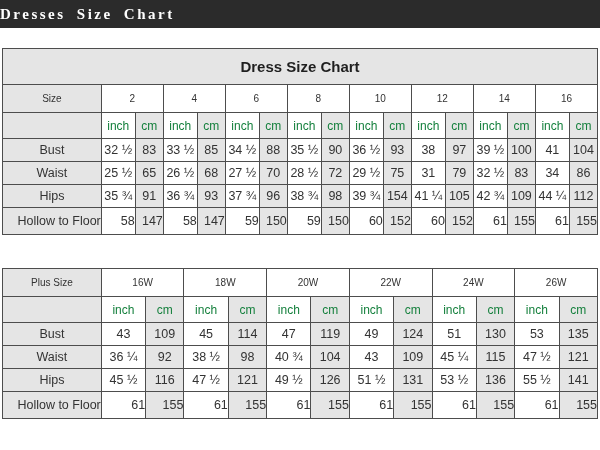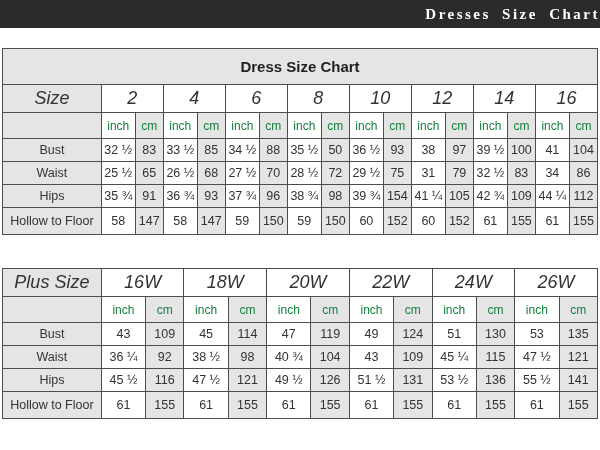--- a/index.html
+++ b/index.html
@@ -6,21 +6,21 @@
   html, body {
     margin: 0; padding: 0;
     width: 600px; height: 450px;
     background: #ffffff;
     font-family: "Liberation Sans", sans-serif;
     overflow: hidden;
   }
   .topbar {
     height: 28px;
     background: var(--header-bg, #2b2b2b);
-    display: flex; align-items: center; justify-content: flex-end;
+    display: flex; align-items: center; justify-content: flex-start;
   }
   .topbar-title {
     color: var(--header-text, #ffffff);
     font-family: "Liberation Serif", serif;
     font-weight: bold;
     font-size: 15px;
     letter-spacing: 2.5px;
     word-spacing: 5px;
   }
   .charts { margin: 20px 2px 0 2px; }
@@ -38,24 +38,24 @@
     vertical-align: middle;
     color: var(--text-col, #333333);
     background: var(--cell-white, #ffffff);
     padding: 0;
     font-size: 12.5px;
     overflow: hidden;
     white-space: nowrap;
   }
   td.gray { background: var(--cell-gray, #e5e5e5); }
   .title-row td { height: 36px; font-weight: bold; font-size: 15px; color: #1f1f1f; }
-  .size-row td { height: 28px; font-size: 18px; font-style: italic; }
+  .size-row td { height: 28px; font-size: 10px; }
   .unit-row td { height: 26px; font-size: 12px; color: #15803d; }
   .data-row td { height: 23px; }
-  .data-row.last td { height: 27px; }
+  .data-row.last td { height: 27px; text-align: right; }
 </style>
 </head>
 <body>
 
 <div class="topbar">
   <span class="topbar-title">Dresses Size Chart</span>
 </div>
 
 <div class="charts">
     <table>
@@ -114,21 +114,21 @@
         </tr>
         <tr class="data-row">
           <td class="gray">Bust</td>
           <td>32 ½</td>
           <td class="gray">83</td>
           <td>33 ½</td>
           <td class="gray">85</td>
           <td>34 ½</td>
           <td class="gray">88</td>
           <td>35 ½</td>
-          <td class="gray">50</td>
+          <td class="gray">90</td>
           <td>36 ½</td>
           <td class="gray">93</td>
           <td>38</td>
           <td class="gray">97</td>
           <td>39 ½</td>
           <td class="gray">100</td>
           <td>41</td>
           <td class="gray">104</td>
         </tr>
         <tr class="data-row">

